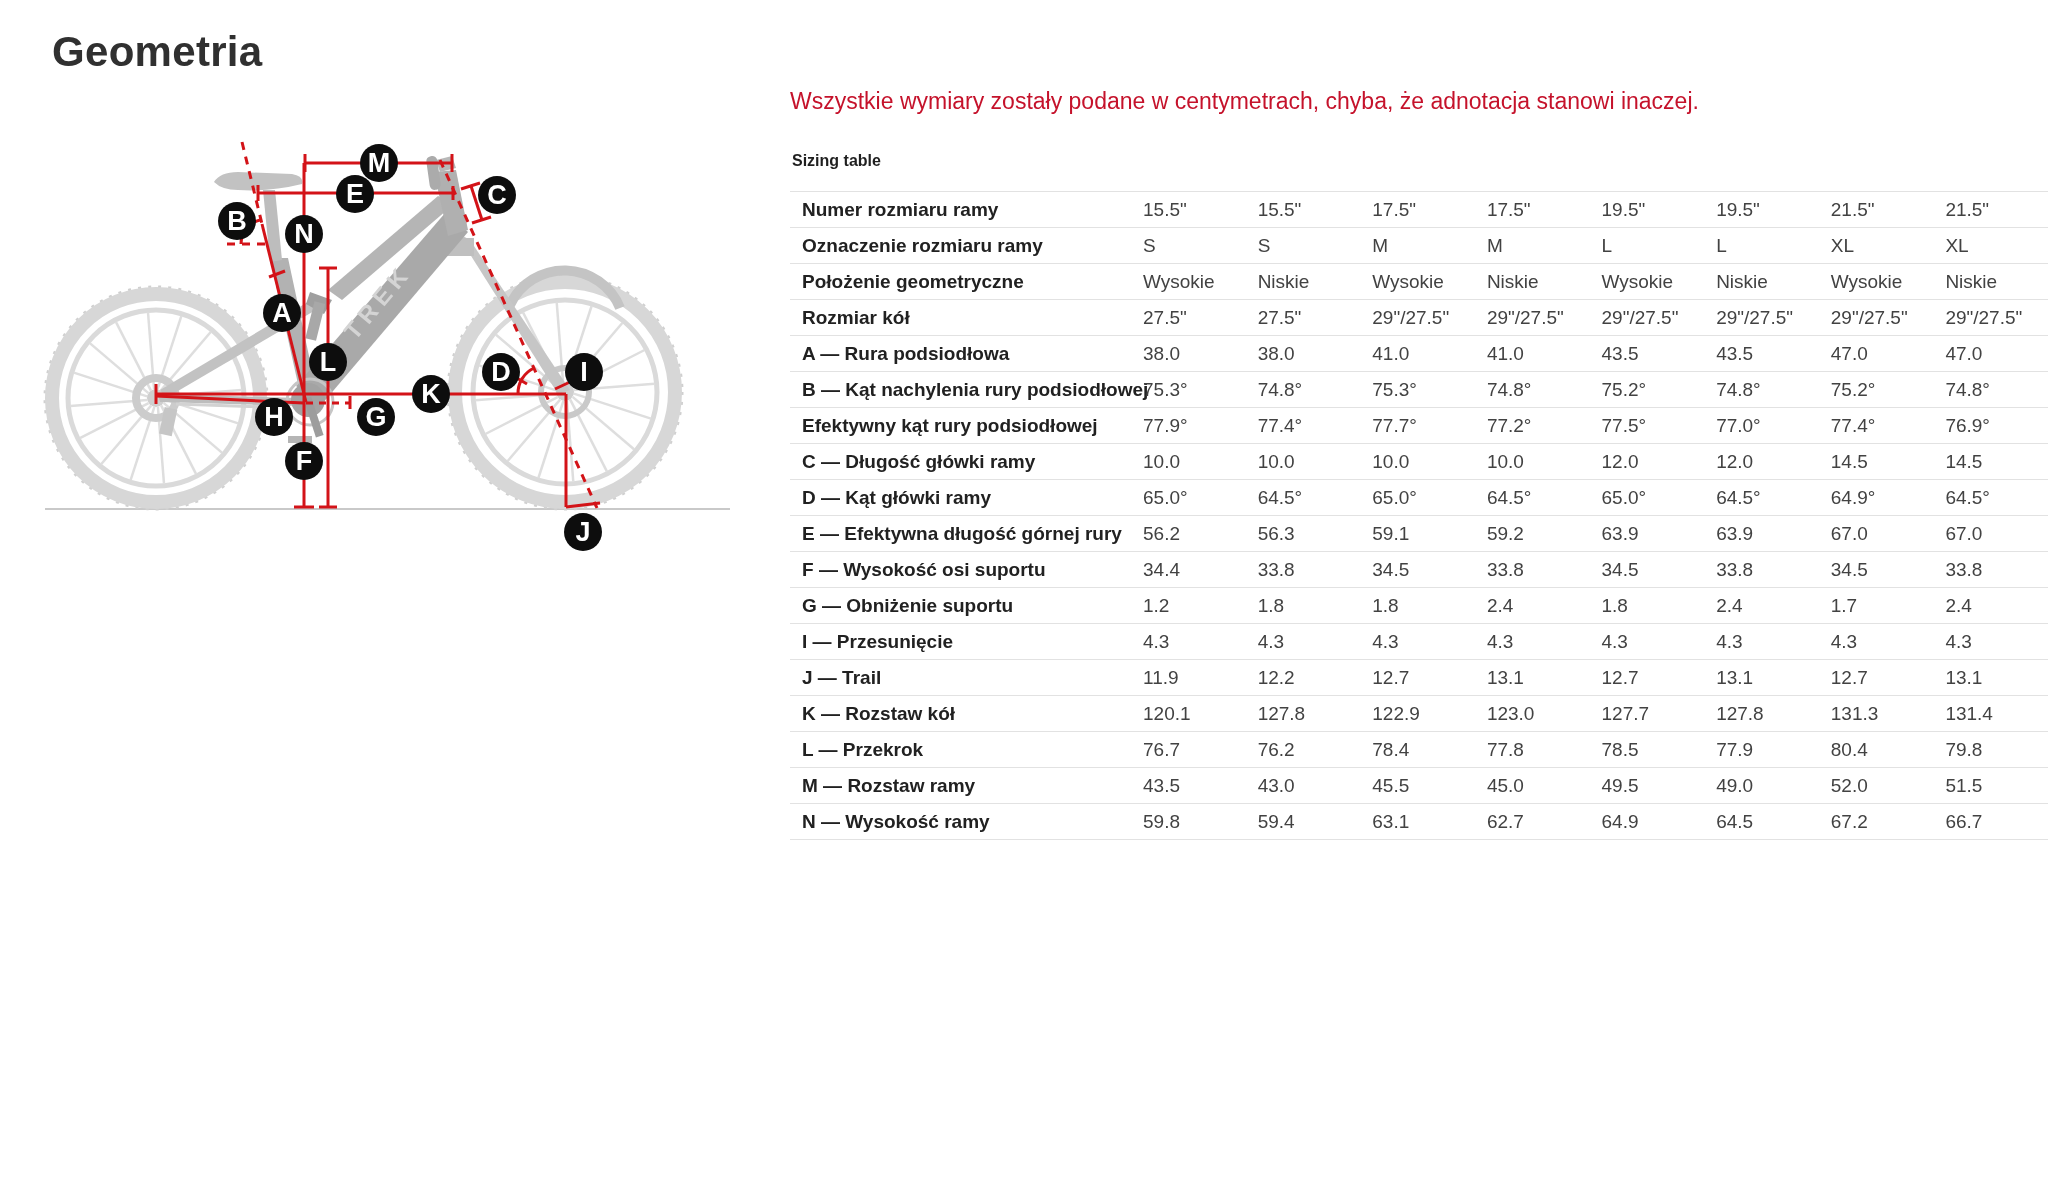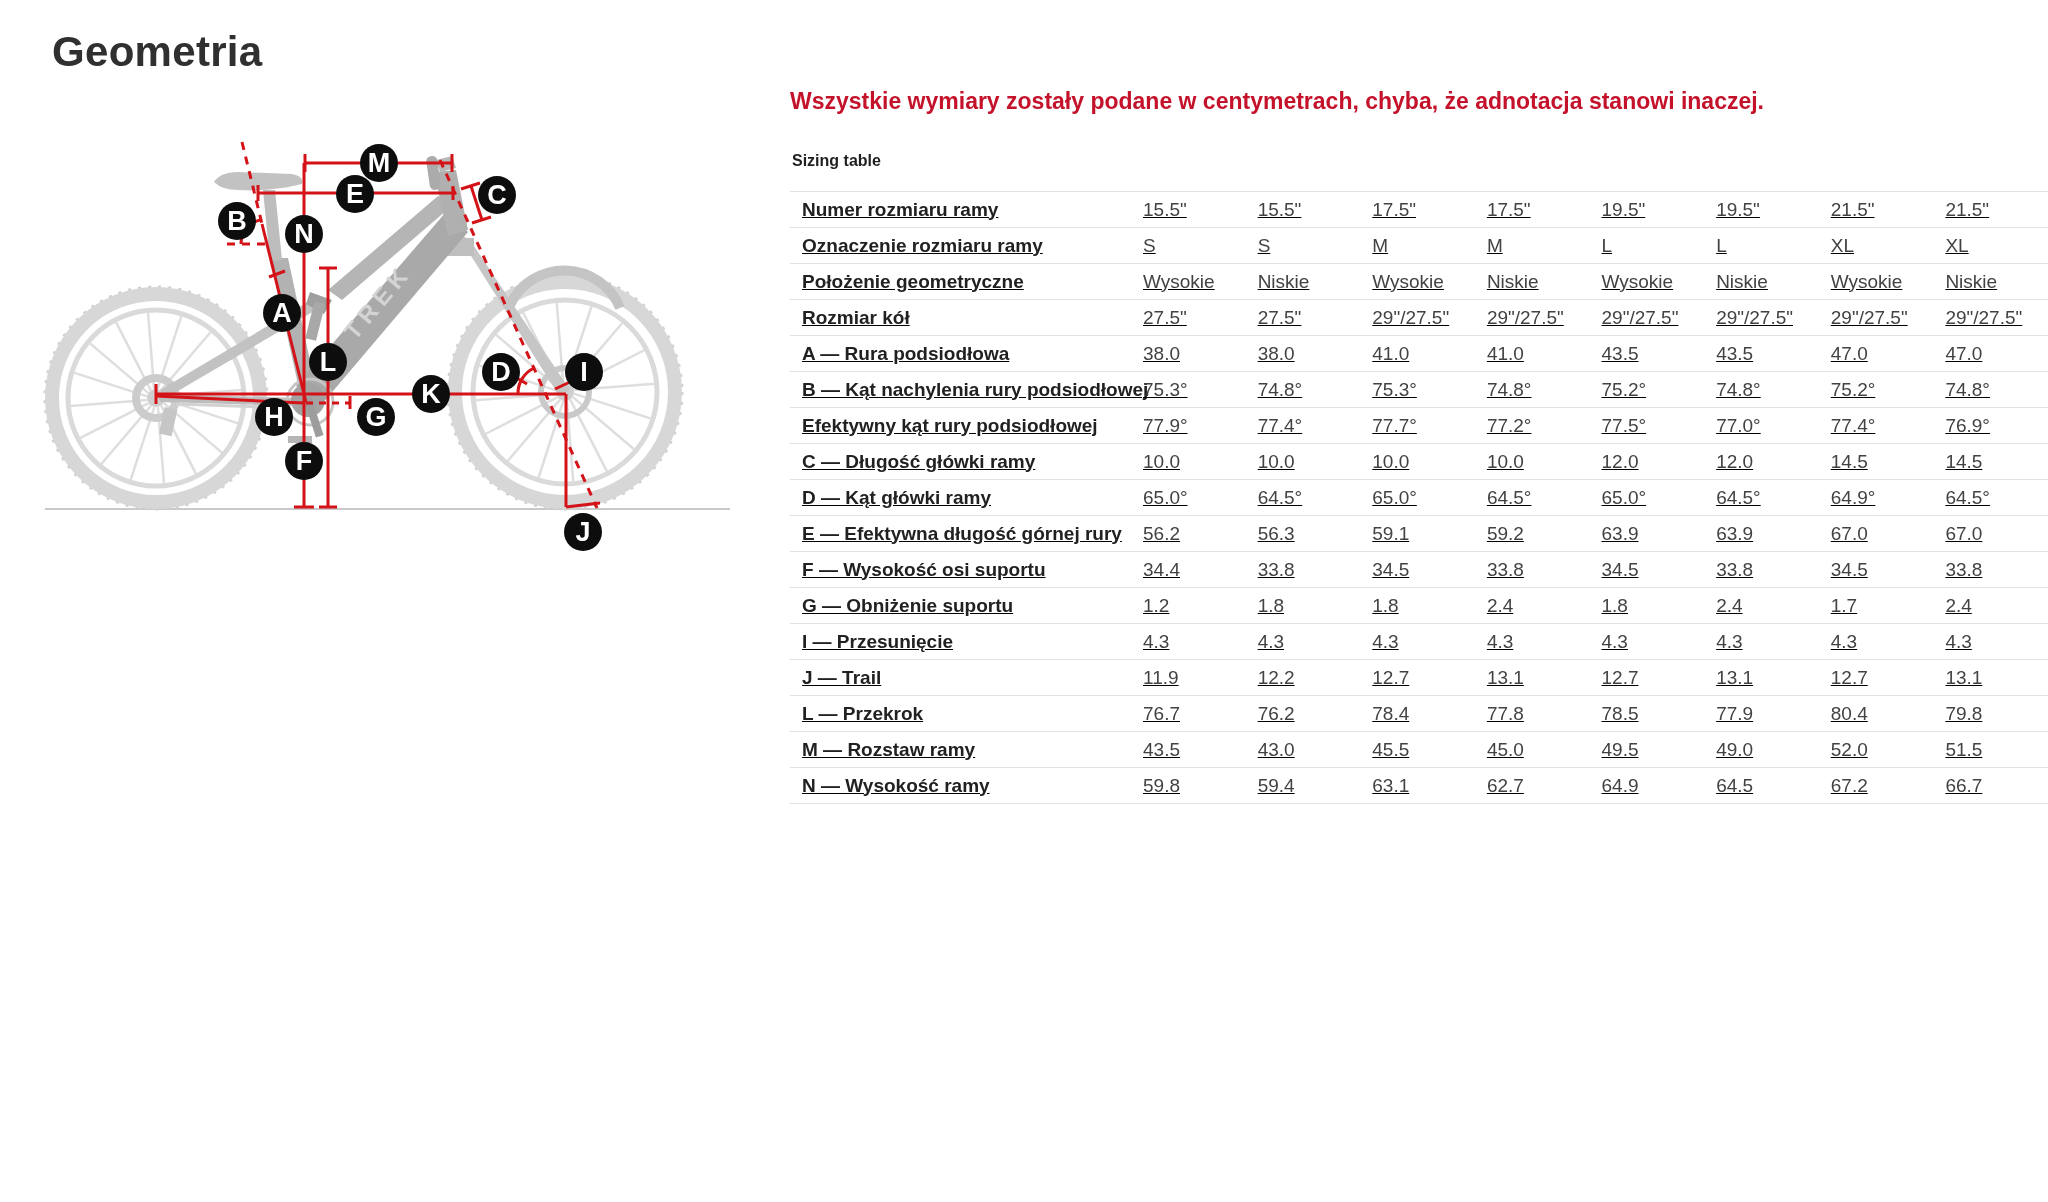--- a/index.html
+++ b/index.html
@@ -14,29 +14,29 @@
     width:2048px;height:1202px;position:relative;background:#ffffff;
     font-family:"Liberation Sans",sans-serif;overflow:hidden;
   }
   .page-title{
     position:absolute;left:52px;top:28px;margin:0;
     font-size:42px;font-weight:bold;color:#303030;letter-spacing:.3px;
   }
   .diagram-wrap{position:absolute;left:0;top:110px;width:780px;height:470px;}
   .right-col{position:absolute;left:790px;top:86px;width:1258px;}
   .units-note{
-    color:var(--note-red);font-size:23px;font-weight:700;line-height:30px;
+    color:var(--note-red);font-size:23px;font-weight:400;line-height:30px;
   }
   .sizing-title{
     margin:36px 0 0 2px;font-size:16px;font-weight:bold;color:#1f1f1f;
   }
   table.sizing{
     margin-top:21px;width:100%;border-collapse:collapse;table-layout:fixed;
   }
-  table.sizing tr{height:36px;border-top:1px solid #e2e2e2;text-decoration:underline;}
+  table.sizing tr{height:36px;border-top:1px solid #e2e2e2;}
   table.sizing tr:last-child{border-bottom:1px solid #e2e2e2;}
   table.sizing th{
     text-align:left;font-size:19px;font-weight:bold;color:#212121;
     padding:0 0 0 12px;white-space:nowrap;
   }
   table.sizing td{
     text-align:left;font-size:19px;font-weight:400;color:#424242;
     padding:0 0 0 12px;white-space:nowrap;
   }
   
@@ -408,20 +408,31 @@
           <td>11.9</td>
           <td>12.2</td>
           <td>12.7</td>
           <td>13.1</td>
           <td>12.7</td>
           <td>13.1</td>
           <td>12.7</td>
           <td>13.1</td>
         </tr>
         <tr>
+          <th>K — Rozstaw kół</th>
+          <td>120.1</td>
+          <td>127.8</td>
+          <td>122.9</td>
+          <td>123.0</td>
+          <td>127.7</td>
+          <td>127.8</td>
+          <td>131.3</td>
+          <td>131.4</td>
+        </tr>
+        <tr>
           <th>L — Przekrok</th>
           <td>76.7</td>
           <td>76.2</td>
           <td>78.4</td>
           <td>77.8</td>
           <td>78.5</td>
           <td>77.9</td>
           <td>80.4</td>
           <td>79.8</td>
         </tr>

